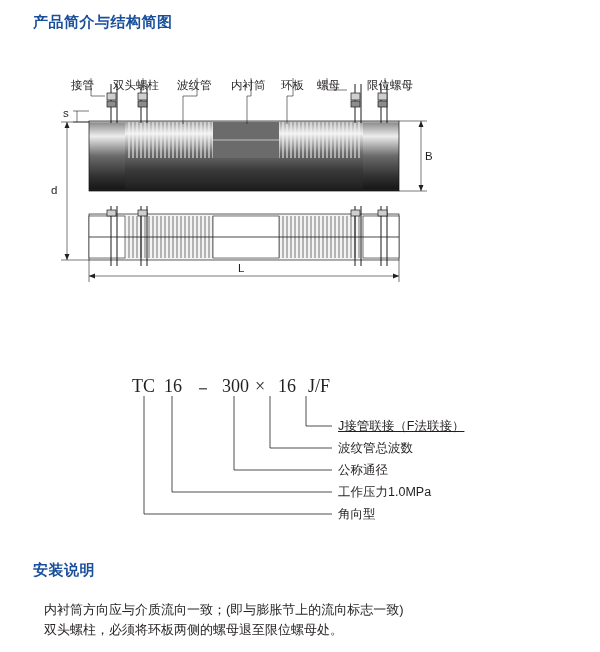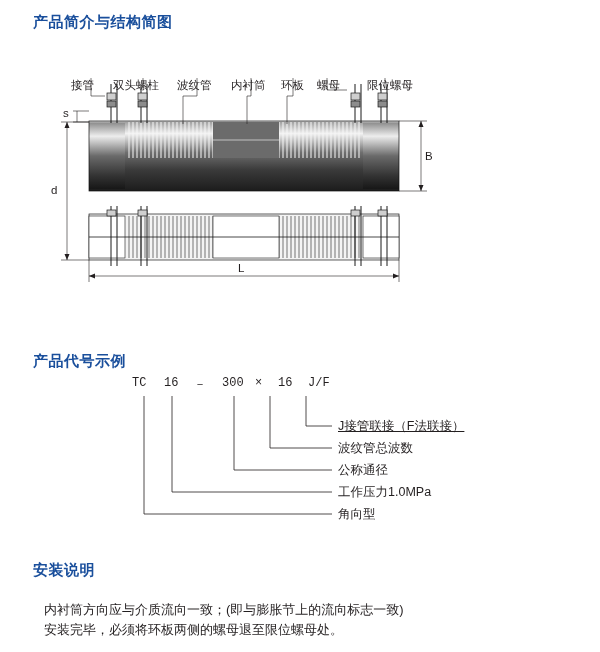--- a/index.html
+++ b/index.html
@@ -55,22 +55,22 @@
   
   .code-area {
     position: absolute;
     left: 100px;
     top: 378px;
     width: 420px;
     height: 160px;
   }
   .code-token {
     position: absolute;
-    font-family: Liberation Mono, monospace;
-    font-size: 12px;
+    font-family: Liberation Serif, serif;
+    font-size: 18px;
     color: #231f20;
     white-space: nowrap;
     text-align: right;
   }
   .code-desc {
     position: absolute;
     font-size: 12.5px;
     color: #231f20;
     white-space: nowrap;
   }
@@ -329,21 +329,20 @@
     <div class="callout-label" style="left:226px; top:12px;">环板</div>
     <div class="callout-label" style="left:262px; top:12px;">螺母</div>
     <div class="callout-label" style="left:300px; top:12px;padding-left:12px;">限位螺母</div>
 
     <div class="dim-label" style="left:8px; top:41px;">s</div>
     <div class="dim-label" style="left:-4px; top:118px;">d</div>
     <div class="dim-label" style="left:370px; top:84px;">B</div>
     <div class="dim-label" style="left:183px; top:196px;">L</div>
   </div>
 
-  <div class="section-title title-code">产品代号示例</div>
 
   <div class="code-area">
 
     <svg width="420" height="150" viewBox="0 0 420 150">
       <g stroke="#231f20" stroke-width="0.8" fill="none">
 
         <path d="M206,18 L206,48 L232,48"></path>
 
         <path d="M170,18 L170,70 L232,70"></path>
 
@@ -366,15 +365,15 @@
     <div class="code-desc" style="left:238px; top:40px;text-decoration:underline;">J接管联接（F法联接）</div>
     <div class="code-desc" style="left:238px; top:62px;text-align:center;">波纹管总波数</div>
     <div class="code-desc" style="left:238px; top:84px;">公称通径</div>
     <div class="code-desc" style="left:238px; top:106px;">工作压力1.0MPa</div>
     <div class="code-desc" style="left:238px; top:128px;text-align:center;">角向型</div>
   </div>
 
   <div class="section-title title-install">安装说明</div>
 
   <div class="install-text install-l1">内衬筒方向应与介质流向一致；(即与膨胀节上的流向标志一致)</div>
-  <div class="install-text install-l2">安装完毕，必须将环板两侧的螺母退至限位螺母处。</div>
+  <div class="install-text install-l2">双头螺柱，必须将环板两侧的螺母退至限位螺母处。</div>
 
 </div>
 
 </body></html>

